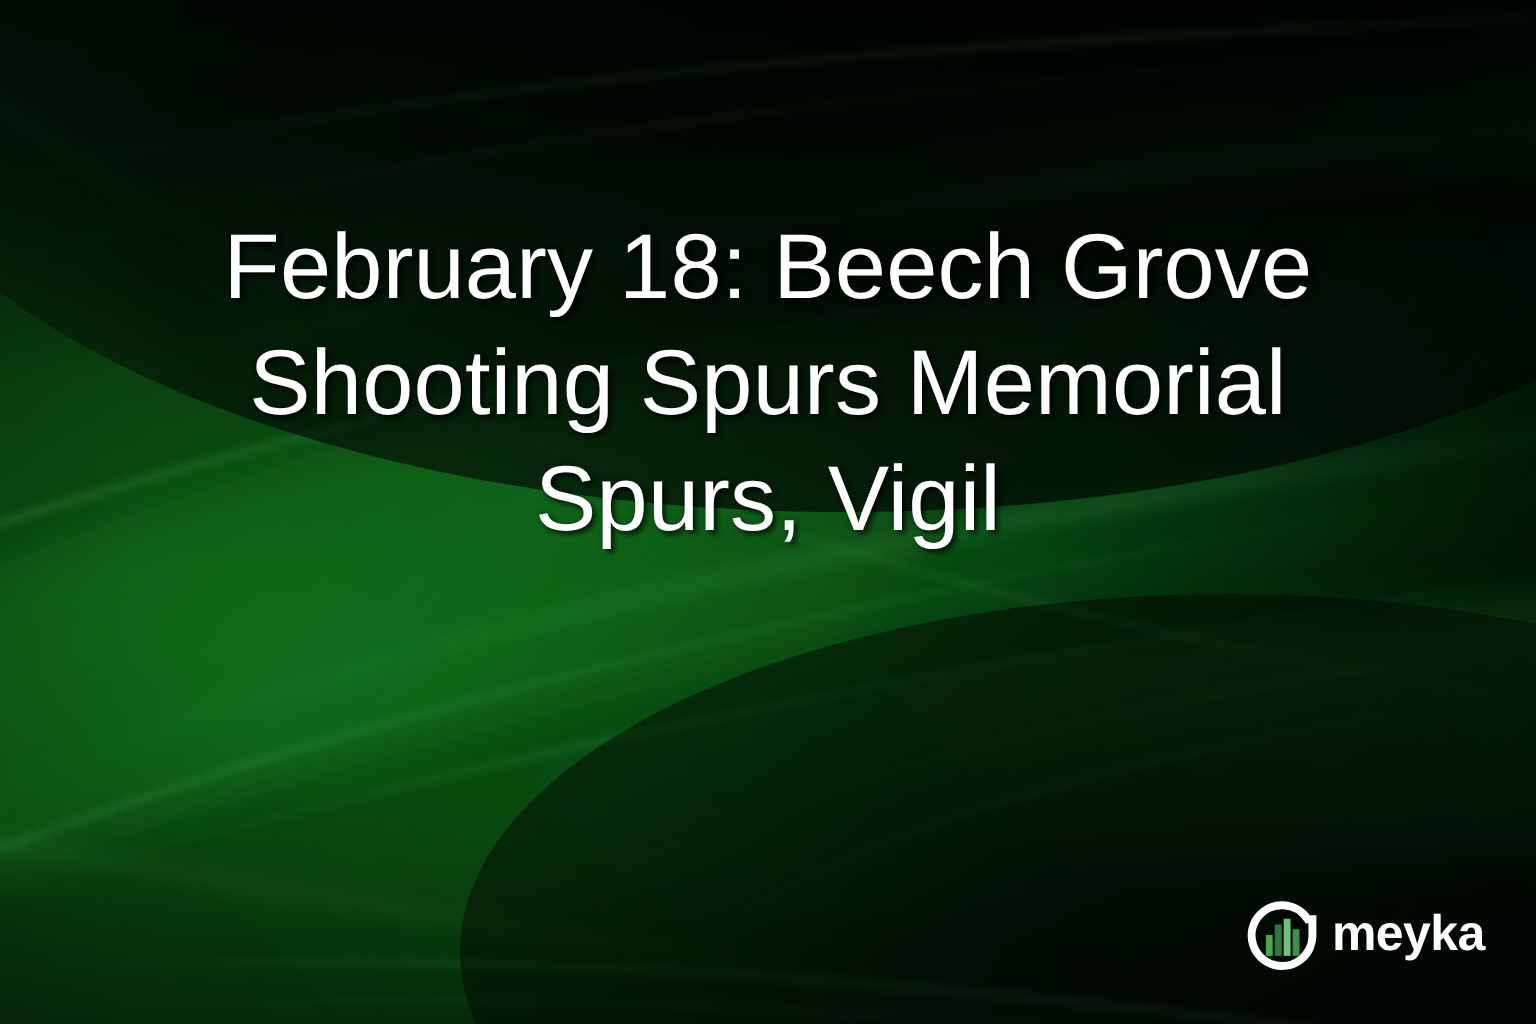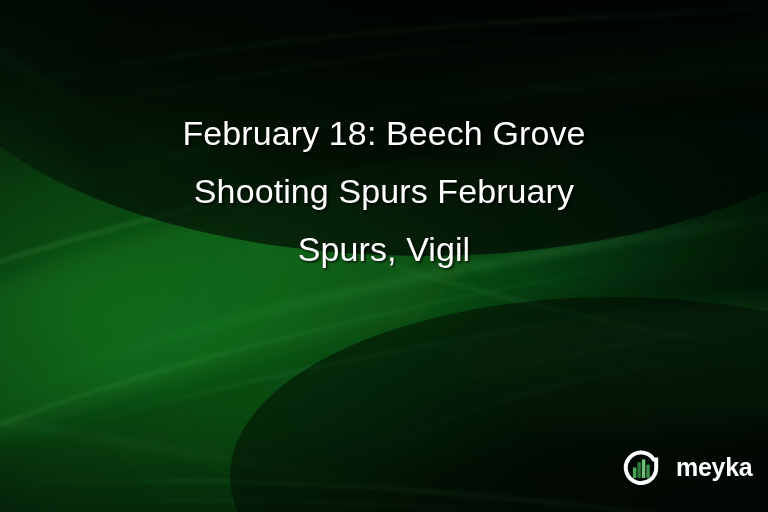--- a/index.html
+++ b/index.html
@@ -60,36 +60,36 @@
     position: absolute;
     left: 0;
     right: 0;
     top: 104px;
     text-align: center;
     padding: 0 40px;
     box-sizing: border-box;
   }
   .title-line {
     color: #ffffff;
-    font-size: 34px;
+    font-size: 46px;
     line-height: 58px;
     font-weight: 400;
     letter-spacing: 0.1px;
     white-space: nowrap;
     text-shadow: 2px 2px 2px rgba(0,0,0,0.55), 0 0 3px rgba(0,0,0,0.35);
   }
 
   
   .logo {
     position: absolute;
     left: 622px;
     top: 448px;
     display: flex;
     align-items: center;
-    gap: 18px;
+    gap: 8px;
   }
   .logo-mark { width: 38px; height: 38px; display: block; }
   .logo-word {
     color: #ffffff;
     font-size: 25px;
     font-weight: bold;
     letter-spacing: -0.3px;
     line-height: 1;
     margin-left: -2px;
   }
@@ -163,21 +163,21 @@
     <path d="M300,512 C380,430 520,376 800,344" fill="none" stroke="url(#gB)" stroke-width="1.8" filter="url(#blurS)" opacity="0.55"></path>
     <path d="M180,512 C300,412 520,352 800,318" fill="none" stroke="url(#gA)" stroke-width="1.2" filter="url(#blurS)" opacity="0.4"></path>
   </svg>
 
   <div class="bg-dark-top"></div>
   <div class="bg-dark-botright"></div>
   <div class="bg-vignette"></div>
 
   <div class="title-block">
     <div class="title-line">February 18: Beech Grove</div>
-    <div class="title-line">Shooting Spurs February</div>
+    <div class="title-line">Shooting Spurs Memorial</div>
     <div class="title-line">Spurs, Vigil</div>
   </div>
 
   <div class="logo">
     <svg class="logo-mark" viewBox="0 0 40 40">
       <path d="M33.5 12.2 A16 16 0 1 0 36 20 L36 12.2 Z" fill="none" stroke="#ffffff" stroke-width="4.2" stroke-linecap="round"></path>
       <rect x="11.5" y="20.5" width="3.6" height="11" fill="#4aa657"></rect>
       <rect x="16.2" y="15.0" width="3.6" height="16.5" fill="#2f7a3a"></rect>
       <rect x="20.9" y="12.0" width="3.6" height="19.5" fill="#6fc07a"></rect>
       <rect x="25.6" y="17.5" width="3.6" height="14" fill="#3d8f49"></rect>

